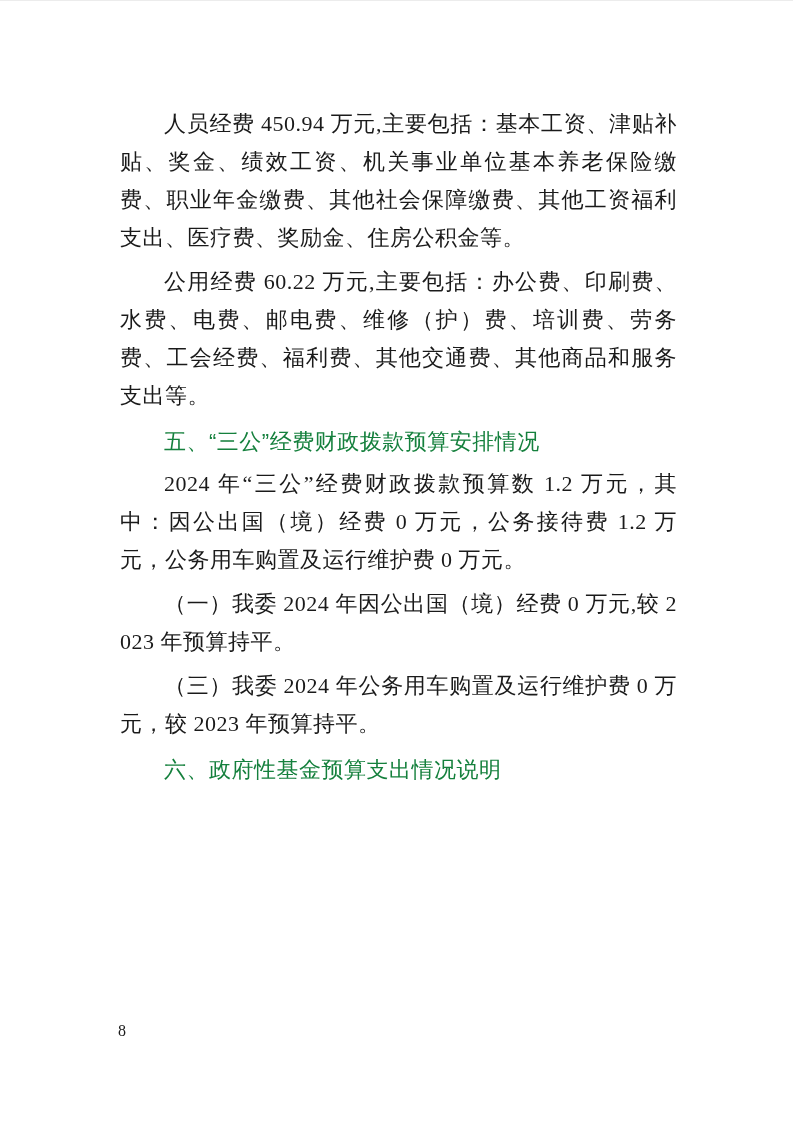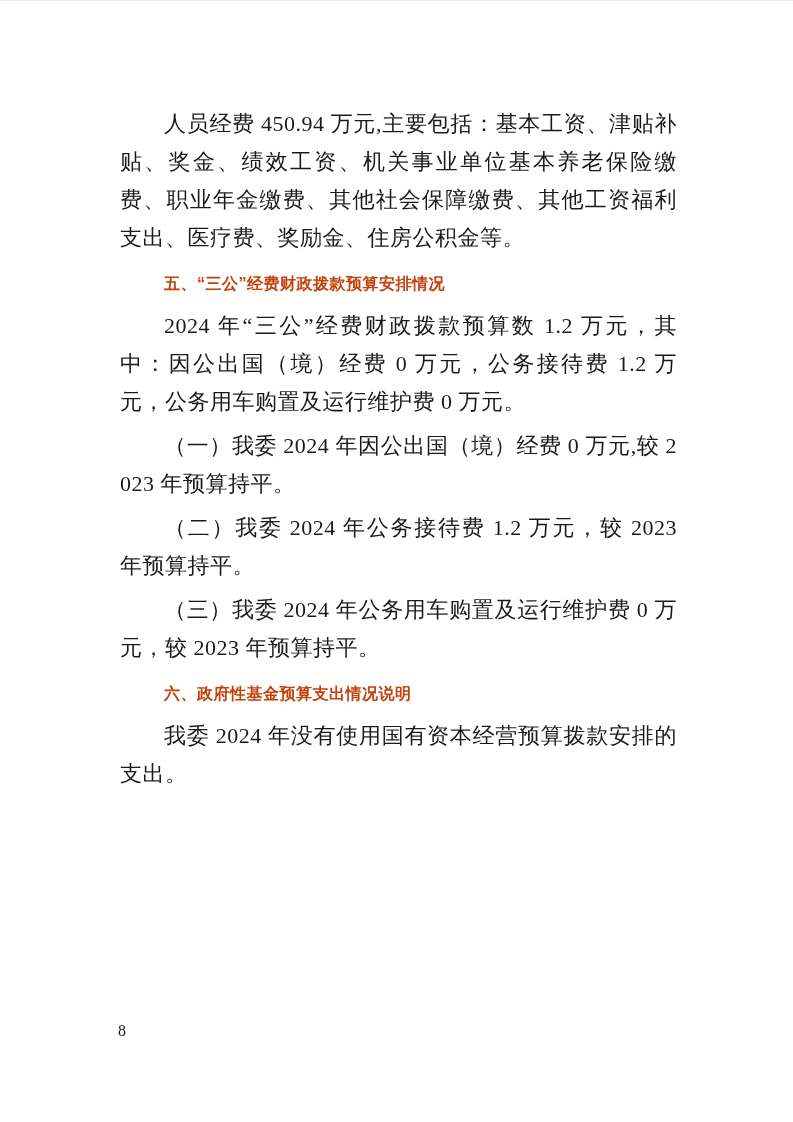--- a/index.html
+++ b/index.html
@@ -36,59 +36,58 @@
     text-align: justify;
     text-align-last: left;
     text-justify: inter-character;
     text-indent: 44px;
     letter-spacing: 0.5px;
     word-break: break-all;
     font-family: "Liberation Serif", "DejaVu Serif", serif;
   }
   h2.section-heading {
     margin: 8px 0 4px 0;
-    font-size: 16px;
+    font-size: 22px;
     line-height: 38px;
-    font-weight: 700;
+    font-weight: 400;
     text-indent: 44px;
     letter-spacing: 0.5px;
     font-family: "Liberation Sans", "DejaVu Sans", sans-serif;
-    color: #c2410c;
+    color: #15803d;
   }
   .page-number {
     position: absolute;
     left: 118px;
     top: 1020px;
     font-size: 16px;
     line-height: 20px;
     font-family: "Liberation Serif", "DejaVu Serif", serif;
     color: #1a1a1a;
   }
 </style>
 </head>
 <body>
 
 <div class="page">
   <div class="content">
 
     <p class="body-text">人员经费 450.94 万元,主要包括：基本工资、津贴补贴、奖金、绩效工资、机关事业单位基本养老保险缴费、职业年金缴费、其他社会保障缴费、其他工资福利支出、医疗费、奖励金、住房公积金等。</p>
 
+    <p class="body-text">公用经费 60.22 万元,主要包括：办公费、印刷费、水费、电费、邮电费、维修（护）费、培训费、劳务费、工会经费、福利费、其他交通费、其他商品和服务支出等。</p>
 
     <h2 class="section-heading">五、“三公”经费财政拨款预算安排情况</h2>
 
     <p class="body-text">2024 年“三公”经费财政拨款预算数 1.2 万元，其中：因公出国（境）经费 0 万元，公务接待费 1.2 万元，公务用车购置及运行维护费 0 万元。</p>
 
     <p class="body-text">（一）我委 2024 年因公出国（境）经费 0 万元,较 2023 年预算持平。</p>
 
-    <p class="body-text">（二）我委 2024 年公务接待费 1.2 万元，较 2023 年预算持平。</p>
 
     <p class="body-text">（三）我委 2024 年公务用车购置及运行维护费 0 万元，较 2023 年预算持平。</p>
 
     <h2 class="section-heading">六、政府性基金预算支出情况说明</h2>
 
 
 
-    <p class="body-text">我委 2024 年没有使用国有资本经营预算拨款安排的支出。</p>
 
   </div>
 
   <div class="page-number">8</div>
 </div>
 
 </body></html>

